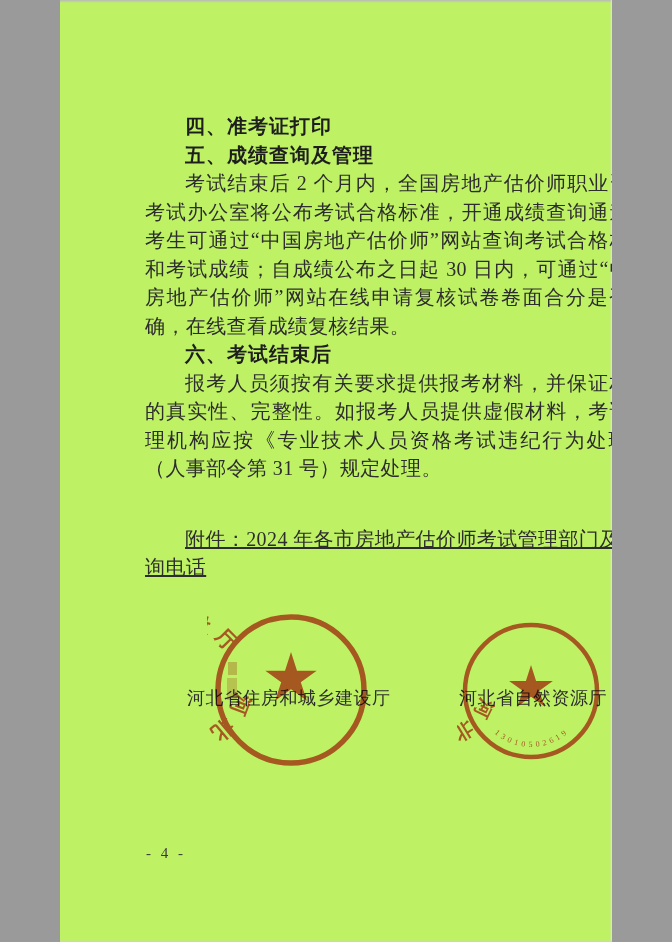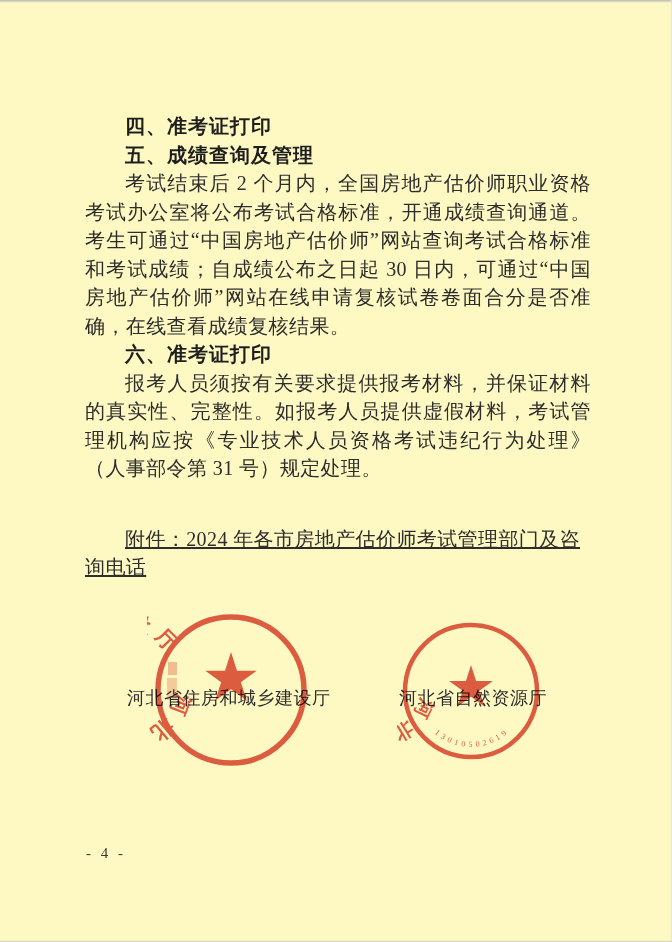--- a/index.html
+++ b/index.html
@@ -1,21 +1,21 @@
 <!DOCTYPE html>
 <html><head>
 <meta charset="utf-8">
 <style>
   html, body { margin: 0; padding: 0; background: #9a9a9a; }
   .page {
     position: relative;
-    width: 672px;
+    width: 552px;
     height: 942px;
     margin: 0 auto;
-    background: #fef9c3;
+    background: #bef264;
     overflow: hidden;
     font-family: "Liberation Serif", "DejaVu Serif", serif;
     color: #2d2d2d;
   }
   .scan-edge-top {
     position: absolute; top: 0; left: 0; right: 0; height: 3px;
     background: linear-gradient(to bottom, #b9b9b9, rgba(255,255,255,0));
   }
   .scan-edge-bottom {
     position: absolute; bottom: 0; left: 0; right: 0; height: 2px;
@@ -89,21 +89,21 @@
 
 <div class="page">
   <div class="scan-edge-top"></div>
   <div class="scan-edge-right"></div>
   <div class="scan-edge-bottom"></div>
 
   <div class="content">
     <h2 class="sec-heading">四、准考证打印</h2>
     <h2 class="sec-heading">五、成绩查询及管理</h2>
     <p class="sec-body">考试结束后 2 个月内，全国房地产估价师职业资格考试办公室将公布考试合格标准，开通成绩查询通道。考生可通过“中国房地产估价师”网站查询考试合格标准和考试成绩；自成绩公布之日起 30 日内，可通过“中国房地产估价师”网站在线申请复核试卷卷面合分是否准确，在线查看成绩复核结果。</p>
-    <h2 class="sec-heading">六、准考证打印</h2>
+    <h2 class="sec-heading">六、考试结束后</h2>
     <p class="sec-body">报考人员须按有关要求提供报考材料，并保证材料的真实性、完整性。如报考人员提供虚假材料，考试管理机构应按《专业技术人员资格考试违纪行为处理》（人事部令第 31 号）规定处理。</p>
     <p class="attachment-line">附件：2024 年各市房地产估价师考试管理部门及咨询电话</p>
   </div>
 
   <div class="sig-org-left">河北省住房和城乡建设厅</div>
   <div class="sig-org-right">河北省自然资源厅</div>
 
   <div class="seal seal-left">
     <svg width="168" height="168" viewBox="0 0 168 168" color="#d9483b">
       <defs>

